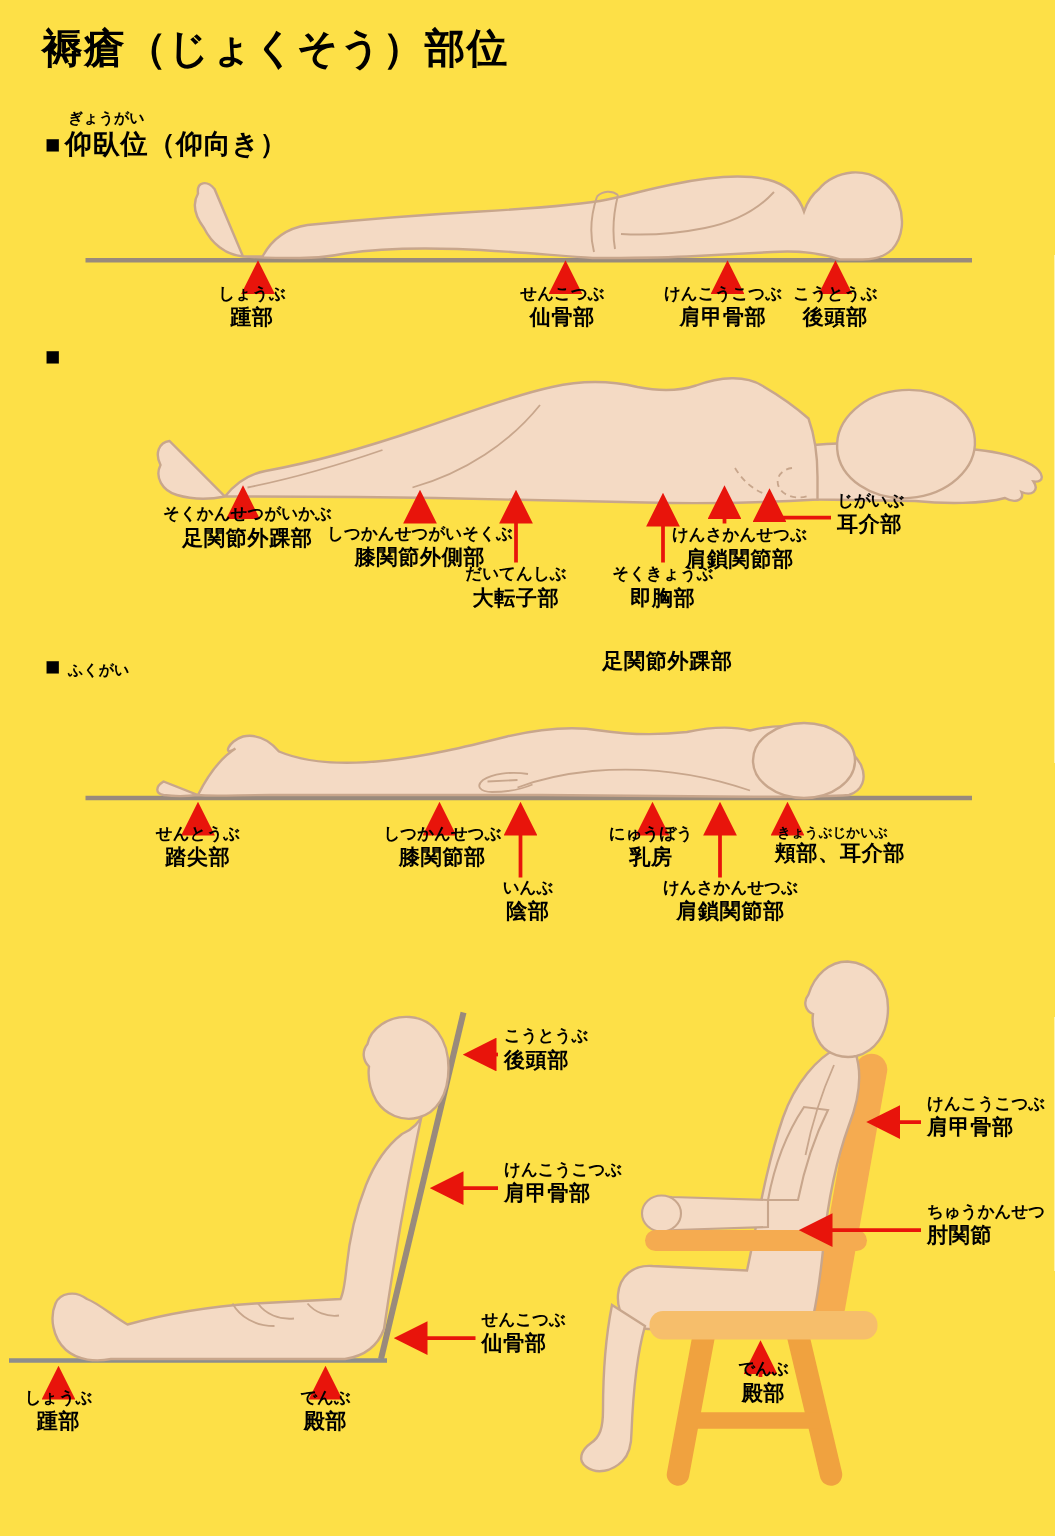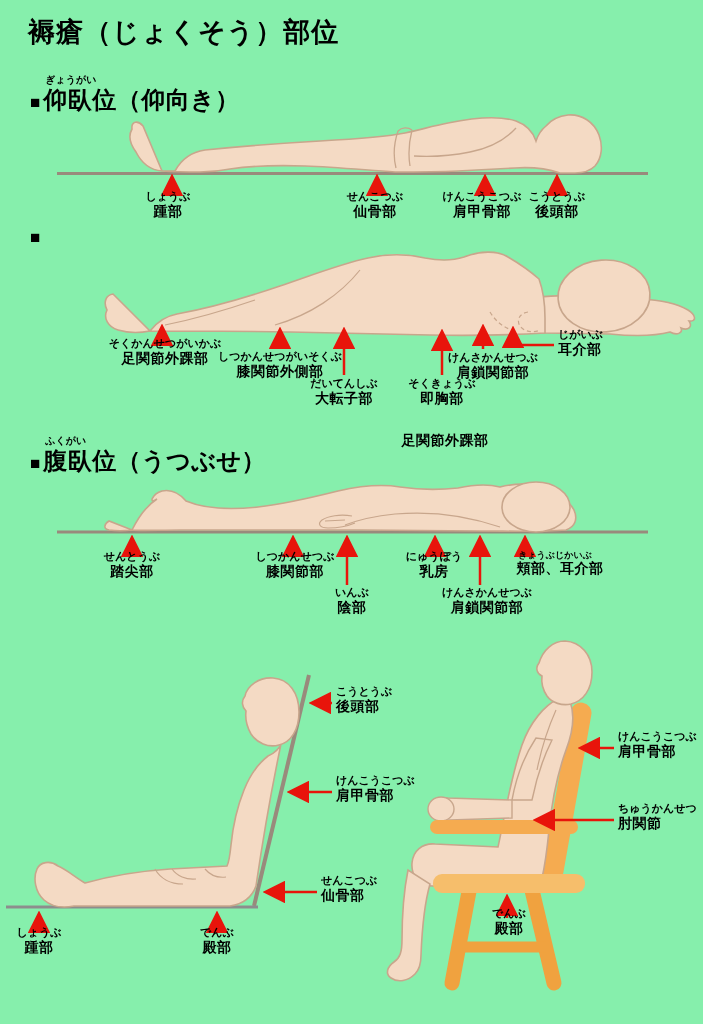--- a/index.html
+++ b/index.html
@@ -1,22 +1,22 @@
 <!DOCTYPE html>
 <html><head>
 <meta charset="utf-8">
 <style>
   html,body{margin:0;padding:0;background:#fff}
-  .canvas{position:relative;width:703px;height:1024px;background:#86efac;
+  .canvas{position:relative;width:703px;height:1024px;background:#fde047;
           font-family:Liberation Sans, sans-serif;color:#000;overflow:hidden}
   .title{position:absolute;left:28px;top:14px;font-size:27px;font-weight:900;letter-spacing:1px;z-index:2}
   .heading{position:absolute;display:flex;align-items:flex-end;gap:3px;font-weight:900;z-index:2}
   .heading .sq{font-size:17px;line-height:1.15}
   .heading .hf{font-size:10px;font-weight:700;padding-left:2px;line-height:1.25;text-align:left}
-  .heading .hl{font-size:24px;line-height:1.1;letter-spacing:0.5px}
+  .heading .hl{font-size:18px;line-height:1.1;letter-spacing:0.5px}
   .lbl{position:absolute;text-align:center;transform:translateX(-50%);white-space:nowrap;z-index:2}
   .lbl.la{transform:none;text-align:left}
   .lbl.la .f{text-align:center}
   .lbl .f{font-size:11px;font-weight:700;line-height:1.25;letter-spacing:0}
   .lbl .t{font-size:14px;font-weight:900;line-height:1.12;letter-spacing:0.5px}
   .lbl .frow{display:flex;justify-content:flex-start;padding:0 12px 0 2px;
              font-size:9px;font-weight:700;line-height:1.25}
   svg.fig{position:absolute;left:0;top:0;z-index:1}
 </style>
 </head>
@@ -170,21 +170,20 @@
         <span class="hl" style="display:block">仰臥位（仰向き）</span>
       </span>
   </div>
   <div class="heading" style="left:30px;top:228px">
     <span class="sq">■</span>
   </div>
   <div class="heading" style="left:30px;top:435px">
     <span class="sq">■</span>
     <span class="ht">
         <span class="hf" style="display:block">ふくがい</span>
-        <span class="hl" style="display:block">腹臥位（うつぶせ）</span>
       </span>
   </div>
 
   <div class="lbl" style="left:168px;top:190px">
     <div class="f">しょうぶ</div>
     <div class="t">踵部</div>
   </div>
   <div class="lbl" style="left:375px;top:190px">
     <div class="f">せんこつぶ</div>
     <div class="t">仙骨部</div>

